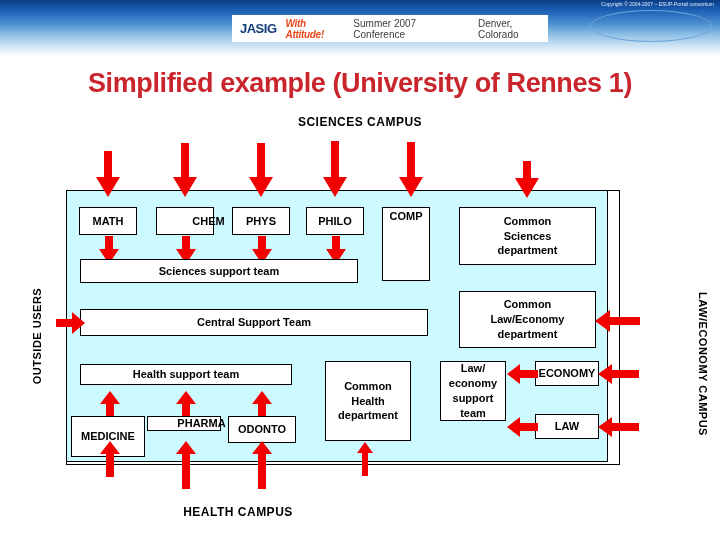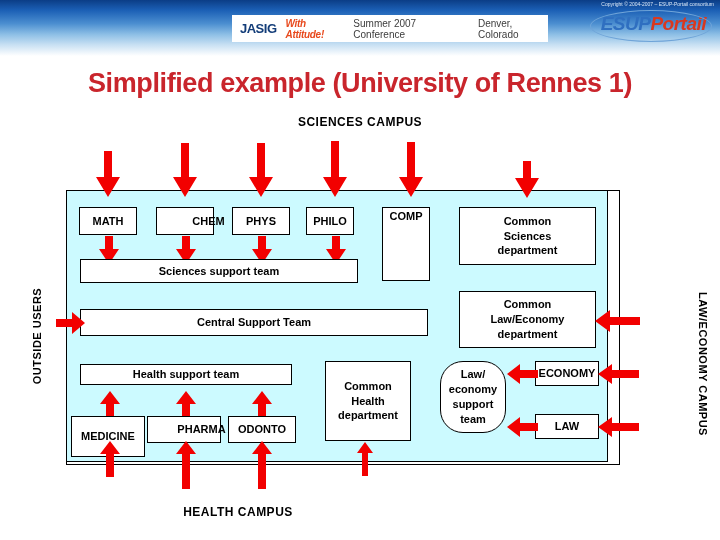--- a/index.html
+++ b/index.html
@@ -129,23 +129,20 @@
 <div class="header">
   <div class="hdr-copyright">Copyright © 2004-2007 – ESUP-Portail consortium</div>
 
   <div class="jasig-bar">
     <span class="jasig-name">JASIG</span>
     <span class="jasig-tag">With Attitude!</span>
     <span class="jasig-conf">Summer 2007 Conference</span>
     <span class="jasig-city">Denver, Colorado</span>
   </div>
 
-  <div class="esup-logo">
-    <span class="e1">ESUP</span><span class="e2">Portail</span>
-  </div>
   <div class="esup-oval"></div>
 </div>
 
 <div class="page-title">Simplified example (University of Rennes 1)</div>
 <div class="campus-top">SCIENCES CAMPUS</div>
 <div class="campus-bottom">HEALTH CAMPUS</div>
 
 <div class="side-label side-left">OUTSIDE USERS</div>
 <div class="side-label side-right">LAW/ECONOMY CAMPUS</div>
 
@@ -179,21 +176,21 @@
 </div>
 <div class="arrow" style="left:512px; top:161px;">
   <svg width="30" height="39" viewBox="0 0 30 39">
       <path d="M11 0 h8 v17 h8 L15 37 L3 17 h8 z" fill="#f20000"></path>
     </svg>
 </div>
 
 <div class="box" style="left:79px; top:207px; width:58px; height:28px;">MATH</div>
 <div class="box" style="left:156px; top:207px; width:58px; height:28px;padding-left:48px;">CHEM</div>
 <div class="box" style="left:232px; top:207px; width:58px; height:28px;">PHYS</div>
-<div class="box" style="left:306px; top:207px; width:48px; height:28px;">PHILO</div>
+<div class="box" style="left:306px; top:207px; width:58px; height:28px;">PHILO</div>
 <div class="box" style="left:382px; top:207px; width:48px; height:74px; align-items:flex-start;">COMP</div>
 
 <div class="box multiline" style="left:459px; top:207px; width:137px; height:58px;">
   <span>Common</span>
   <span>Sciences</span>
   <span>department</span>
 </div>
 
 <div class="arrow" style="left:97px; top:236px;">
   <svg width="24" height="30" viewBox="0 0 24 30">
@@ -249,21 +246,21 @@
       <path d="M11 0 L21 13 h-6 v13 h-8 V13 H1 z" fill="#f20000"></path>
     </svg>
 </div>
 <div class="arrow" style="left:251px; top:391px;">
   <svg width="22" height="26" viewBox="0 0 22 26">
       <path d="M11 0 L21 13 h-6 v13 h-8 V13 H1 z" fill="#f20000"></path>
     </svg>
 </div>
 
 <div class="box" style="left:71px; top:416px; width:74px; height:41px;">MEDICINE</div>
-<div class="box" style="left:147px; top:416px; width:74px; height:27px;padding-left:36px;">PHARMA</div>
+<div class="box" style="left:147px; top:416px; width:74px; height:15px;padding-left:36px;">PHARMA</div>
 <div class="box" style="left:228px; top:416px; width:68px; height:27px;">ODONTO</div>
 
 <div class="arrow" style="left:99px; top:441px;">
   <svg width="22" height="36" viewBox="0 0 22 36">
       <path d="M11 0 L21 13 h-6 v23 h-8 V13 H1 z" fill="#f20000"></path>
     </svg>
 </div>
 <div class="arrow" style="left:175px; top:441px;">
   <svg width="22" height="48" viewBox="0 0 22 48">
       <path d="M11 0 L21 13 h-6 v35 h-8 V13 H1 z" fill="#f20000"></path>
@@ -279,21 +276,21 @@
       <path d="M9 0 L17 11 h-5 v23 h-6 V11 H1 z" fill="#f20000"></path>
     </svg>
 </div>
 
 <div class="box multiline" style="left:325px; top:361px; width:86px; height:80px;">
   <span>Common</span>
   <span>Health</span>
   <span>department</span>
 </div>
 
-<div class="box multiline" style="left:440px; top:361px; width:66px; height:72px;border-radius:23px;">
+<div class="box multiline" style="left:440px; top:361px; width:66px; height:60px;">
   <span>Law/</span>
   <span>economy</span>
   <span>support</span>
   <span>team</span>
 </div>
 
 <div class="box" style="left:535px; top:361px; width:64px; height:25px;">ECONOMY</div>
 <div class="box" style="left:535px; top:414px; width:64px; height:25px;">LAW</div>
 
 <div class="arrow" style="left:506px; top:363px;">

